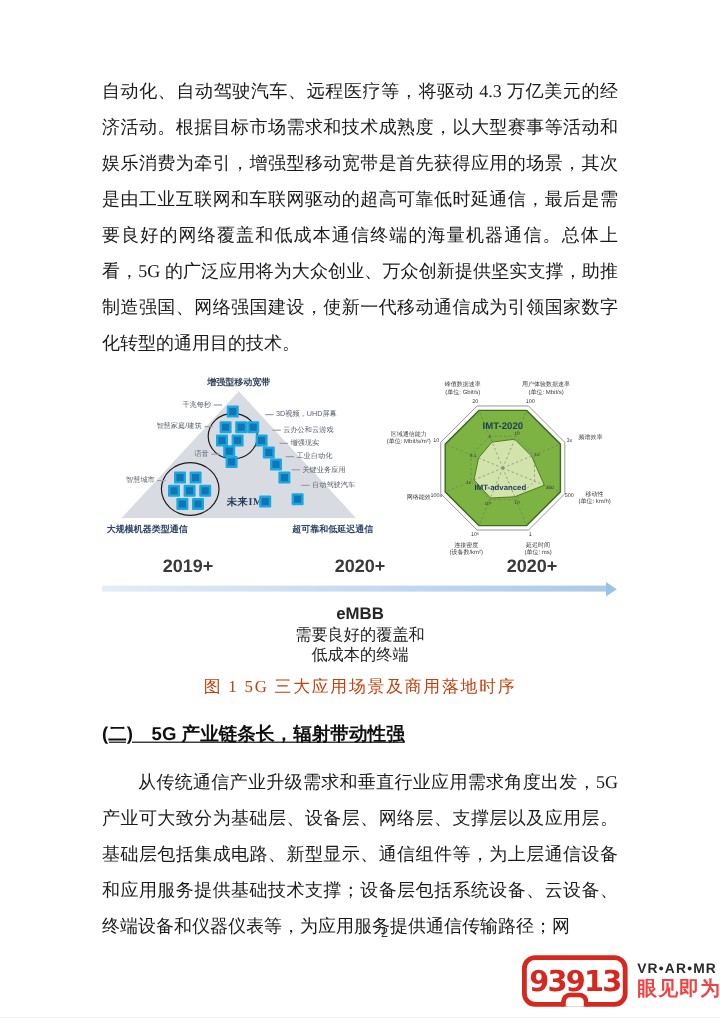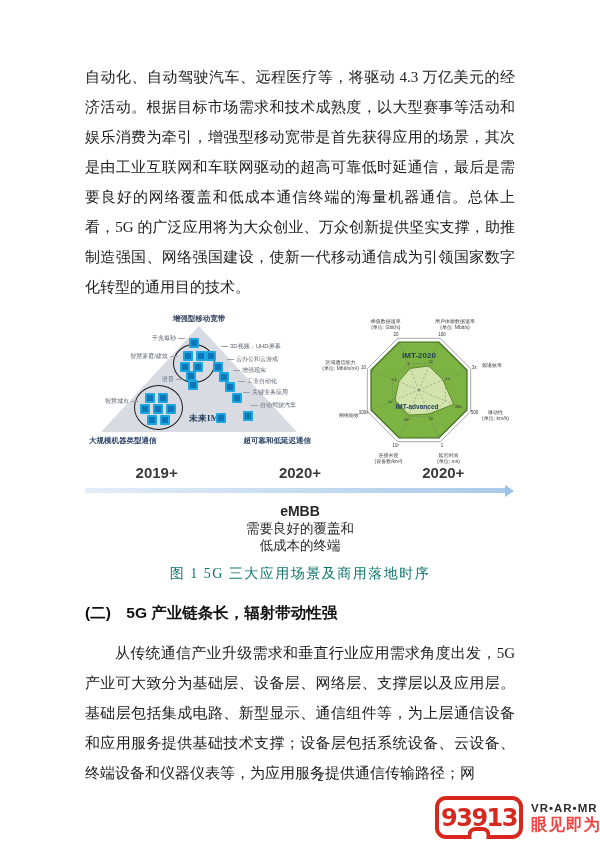--- a/index.html
+++ b/index.html
@@ -47,24 +47,24 @@
   .fig-years { display:flex; margin-top:4px; }
   .fig-years .col { flex:1; text-align:center; font:bold 15px/18px "Liberation Sans",sans-serif; color:#3a3a3a; }
   .fig-arrow { position:relative; height:5px; margin:6px 10px 9px 0;
                background:linear-gradient(to right,#e3edf8,#a9cae9); }
   .fig-arrow::after { content:""; position:absolute; right:-9px; top:-3.5px;
                       border-left:9px solid #9cc3e5; border-top:6px solid transparent; border-bottom:6px solid transparent; }
   .fig-scen { display:flex; }
   .fig-scen .scen { flex:1; text-align:center; font:13.5px/17px "Liberation Sans",sans-serif; color:#262626; }
   .fig-scen .name { font-weight:bold; font-size:14px; line-height:18px; }
   .fig-caption { margin-top:11px; text-align:center; font:14px/18px "Liberation Serif",serif;
-                 color:#0f766e; letter-spacing:1.5px; }
-
-  
-  .sec-heading { margin-top:19px; font:bold 15.5px/21px "Liberation Sans",sans-serif; color:#101010; }
+                 color:#c2410c; letter-spacing:1.5px; }
+
+  
+  .sec-heading { margin-top:19px; font:bold 15.5px/21px "Liberation Sans",sans-serif; color:#101010;text-decoration:underline; }
   .para2 { margin-top:15px !important;font-family:Liberation Serif, serif; }
   .page-num { position:absolute; top:770px; left:0; width:100%; text-align:center;
               font:12px/14px "Liberation Serif",serif; color:#333; }
 
   
   .logo { position:absolute; top:796px; right:5px; display:flex; align-items:center; gap:8px; }
   .goggles { position:relative; width:88px; height:43px; box-sizing:border-box; background:#fff;
              border:4px solid #d6281e; border-radius:11px; display:flex; align-items:center; justify-content:center; }
   .goggles .digits { font:bold 24px/1 "DejaVu Sans",sans-serif; color:#d6281e; letter-spacing:-1.5px; }
   .notch { position:absolute; bottom:-4px; left:50%; transform:translateX(-50%); width:15px; height:8px;

